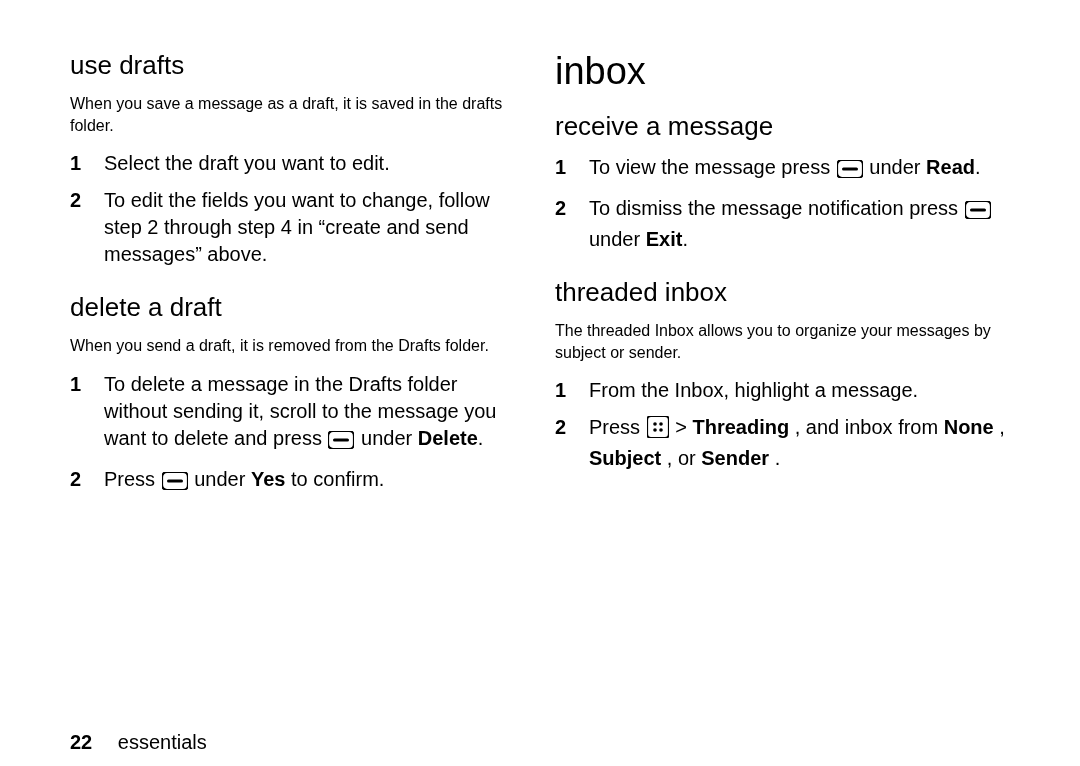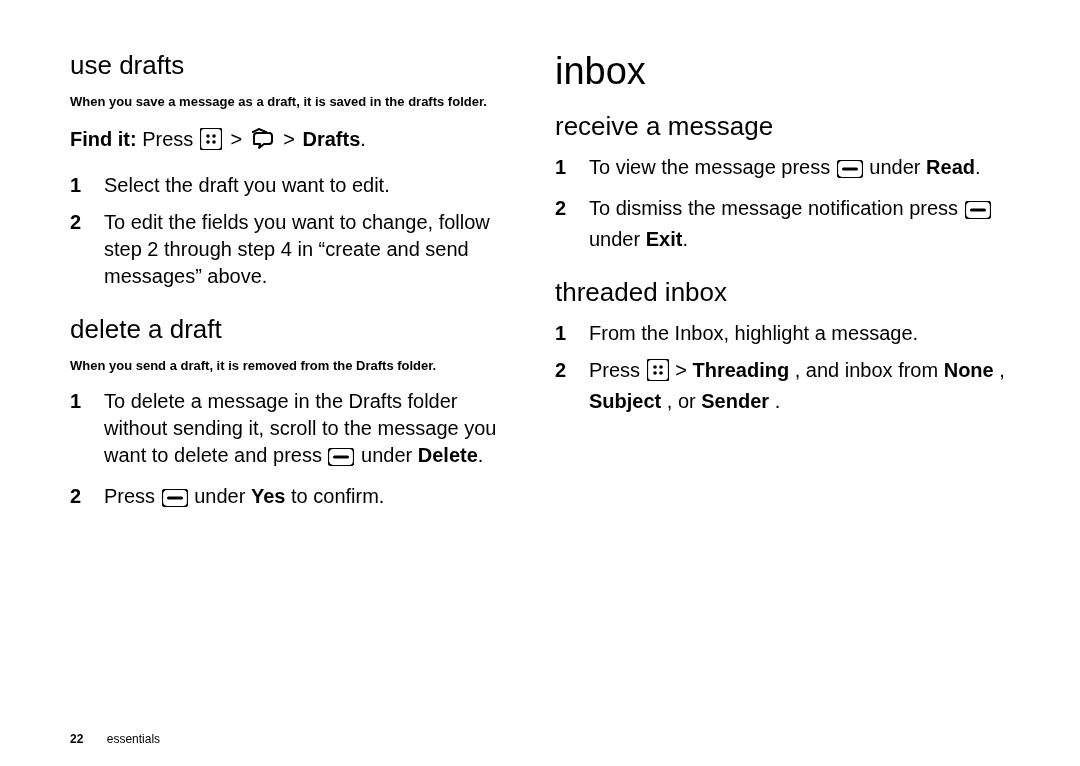--- a/index.html
+++ b/index.html
@@ -36,22 +36,22 @@
   }
   h2.sub {
     font-size: 26px;
     font-weight: 400;
     margin: 0 0 12px 0;
   }
   h2.sub.mt {
     margin-top: 24px;
   }
   p.body {
-    font-size: 13px;
-    font-weight: 700;
+    font-size: 16px;
+    font-weight: 400;
     line-height: 1.35;
     margin: 0 0 14px 0;
   }
   .findit {
     font-size: 20px;
     margin: 0 0 14px 0;
     line-height: 1.45;
   }
   .findit .lbl, .bold {
     font-weight: 700;
@@ -86,22 +86,22 @@
     flex: 1 1 auto;
   }
   .icon {
     display: inline-block;
     vertical-align: -4px;
     margin: 0 1px;
   }
   .footer {
     position: absolute;
     left: 70px;
-    bottom: 20px;
-    font-size: 12px;
+    bottom: 12px;
+    font-size: 20px;
   }
   .footer .pg {
     font-weight: 700;
     margin-right: 20px;
   }
   .gt {
     font-weight: 400;
     margin: 0 2px;
   }
 </style>
@@ -133,33 +133,20 @@
 </svg>
 
 <div class="page">
 
   <div class="col">
 
     <h2 class="sub">use drafts</h2>
 
     <p class="body">When you save a message as a draft, it is saved in the drafts folder.</p>
 
-    <p class="findit">
-      <span class="lbl">Find it:</span>
-      <span>Press</span>
-      <span class="icon"><svg width="22" height="22">
-            <use href="#icon-menu"></use>
-          </svg></span>
-      <span class="gt">&gt;</span>
-      <span class="icon"><svg width="24" height="22">
-            <use href="#icon-msg"></use>
-          </svg></span>
-      <span class="gt">&gt;</span>
-      <span class="cond">Drafts</span><span>.</span>
-    </p>
 
     <ol class="steps">
       <li>
           <span>Select the draft you want to edit.</span>
         </li>
       <li>
           <span>To edit the fields you want to change, follow step 2 through step 4 in “create and send messages” above.</span>
         </li>
     </ol>
 
@@ -219,20 +206,21 @@
               </svg></span>
           <span> under </span>
           <span class="cond">Exit</span><span>.</span>
         </span>
       </li>
     </ol>
 
 
     <h2 class="sub mt">threaded inbox</h2>
 
+    <p class="body">The threaded Inbox allows you to organize your messages by subject or sender.</p>
 
     <ol class="steps">
       <li>
           <span>From the Inbox, highlight a message.</span>
         </li>
       <li>
         <span>
           <span>Press </span>
           <span class="icon"><svg width="22" height="22">
                 <use href="#icon-menu"></use>

